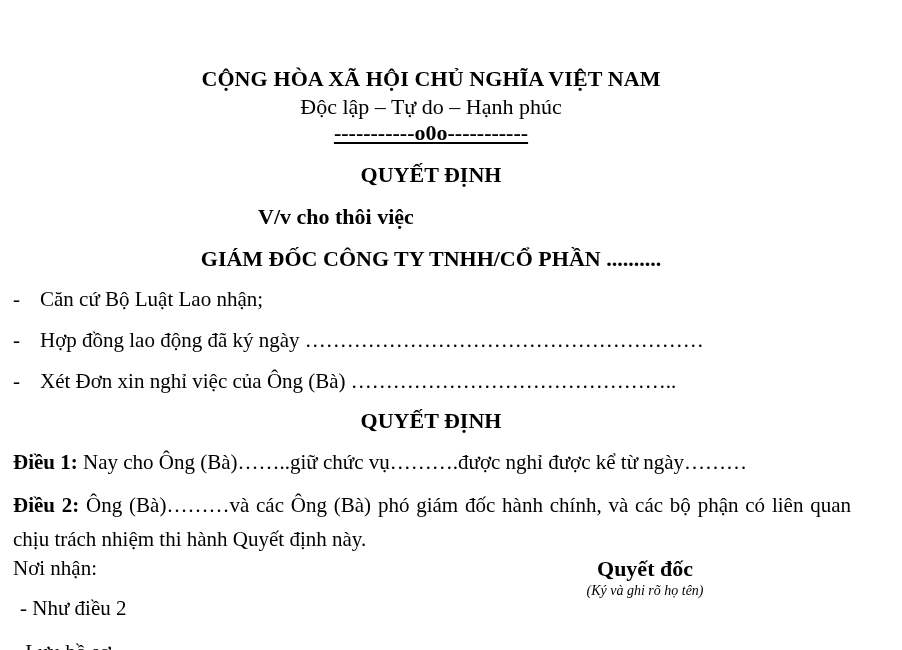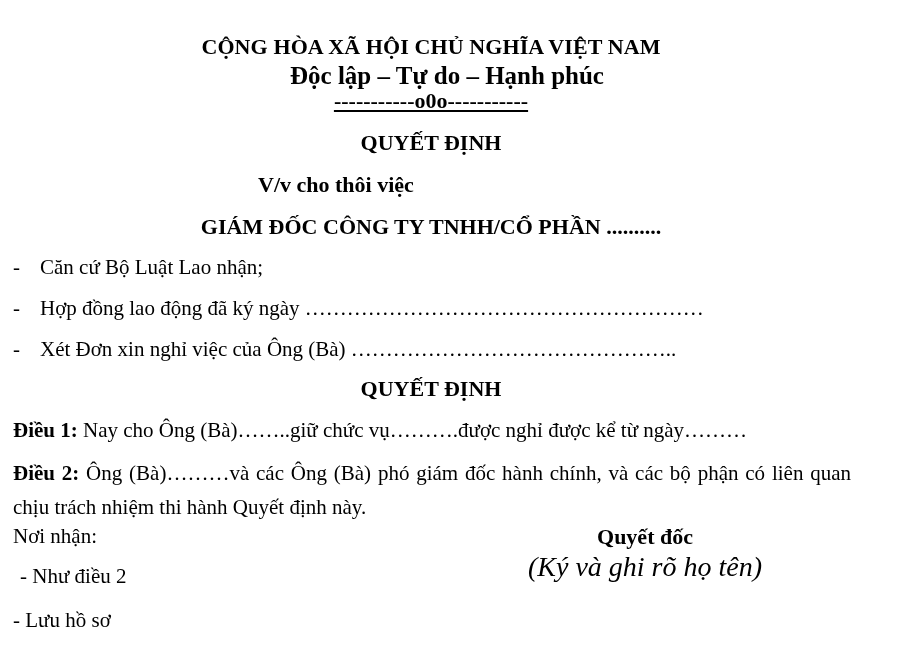--- a/index.html
+++ b/index.html
@@ -8,26 +8,26 @@
       background: #ffffff;
     }
     body {
       width: 902px;
       height: 650px;
       position: relative;
       overflow: hidden;
       font-family: "Liberation Serif", "DejaVu Serif", serif;
       color: #000000;
     }
-    .abs { position: absolute; white-space: nowrap; }
+    .abs { position: absolute; white-space: nowrap; margin-top: 32px; }
     .center { left: 0; width: 862px; text-align: center; }
     .bold { font-weight: bold; }
 
     .h-nation { top: 34px; font-size: 22px; font-weight: bold; letter-spacing: 0.1px; }
-    .h-motto  { top: 62px; font-size: 25px; font-weight: bold; padding-left: 16px; }
+    .h-motto  { top: 62px; font-size: 22px; font-weight: normal; }
     .h-sep    { top: 88px; font-size: 22px; font-weight: bold; text-decoration: underline; }
     .h-title1 { top: 130px; font-size: 22px; font-weight: bold; }
     .h-subject { top: 172px; left: 258px; font-size: 22px; font-weight: bold; }
     .h-issuer { top: 214px; font-size: 22px; font-weight: bold; }
 
     .basis { left: 13px; font-size: 21px; }
     .basis .dash { display: inline-block; width: 27px; }
     .basis-1 { top: 255px; }
     .basis-2 { top: 296px; }
     .basis-3 { top: 337px; }
@@ -36,21 +36,21 @@
 
     .article { left: 13px; font-size: 21px; }
     .article-1 { top: 418px; width: 838px; }
     .article-2 { top: 456px; width: 838px; white-space: normal; line-height: 34px; text-align: justify; text-align-last: left; }
 
     .recipients-label { top: 524px; left: 13px; font-size: 21px; }
     .recipient-1 { top: 564px; left: 20px; font-size: 21px; }
     .recipient-2 { top: 608px; left: 13px; font-size: 21px; }
 
     .sign-title { top: 524px; left: 520px; width: 250px; text-align: center; font-size: 22px; font-weight: bold; }
-    .sign-note  { top: 551px; left: 520px; width: 250px; text-align: center; font-size: 28px; font-style: italic; }
+    .sign-note  { top: 551px; left: 520px; width: 250px; text-align: center; font-size: 14px; font-style: italic; }
   </style>
 </head>
 <body>
 
 <div class="abs center h-nation">CỘNG HÒA XÃ HỘI CHỦ NGHĨA VIỆT NAM</div>
 <div class="abs center h-motto">Độc lập – Tự do – Hạnh phúc</div>
 <div class="abs center h-sep">-----------o0o-----------</div>
 
 <div class="abs center h-title1">QUYẾT ĐỊNH</div>
 <div class="abs h-subject">V/v cho thôi việc</div>

